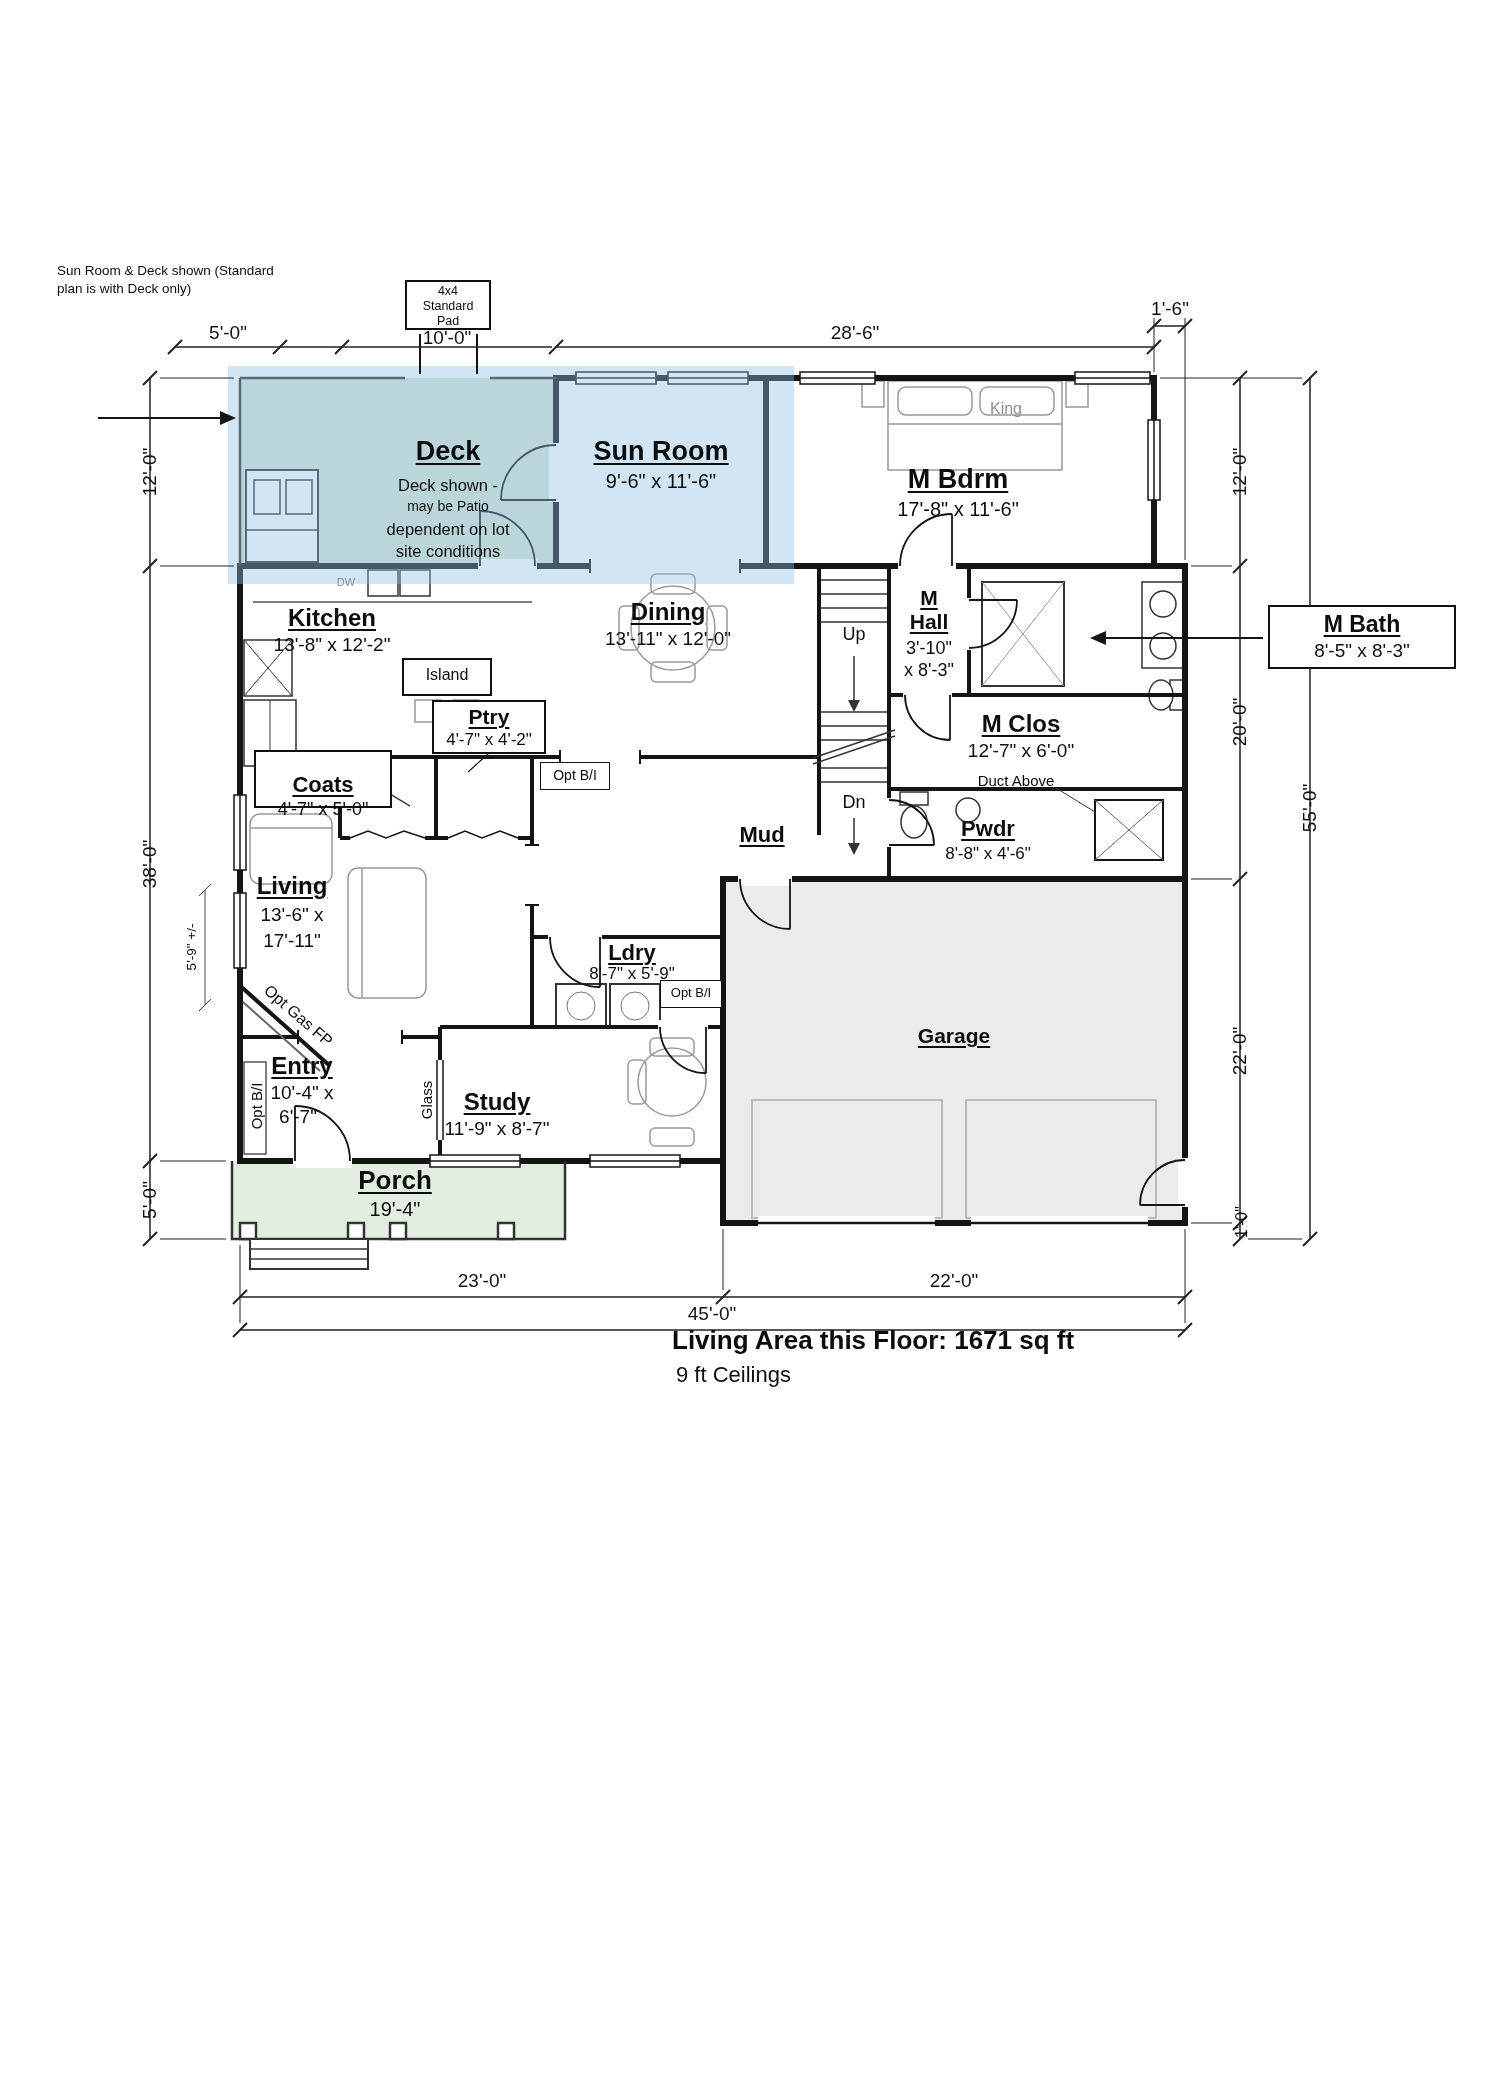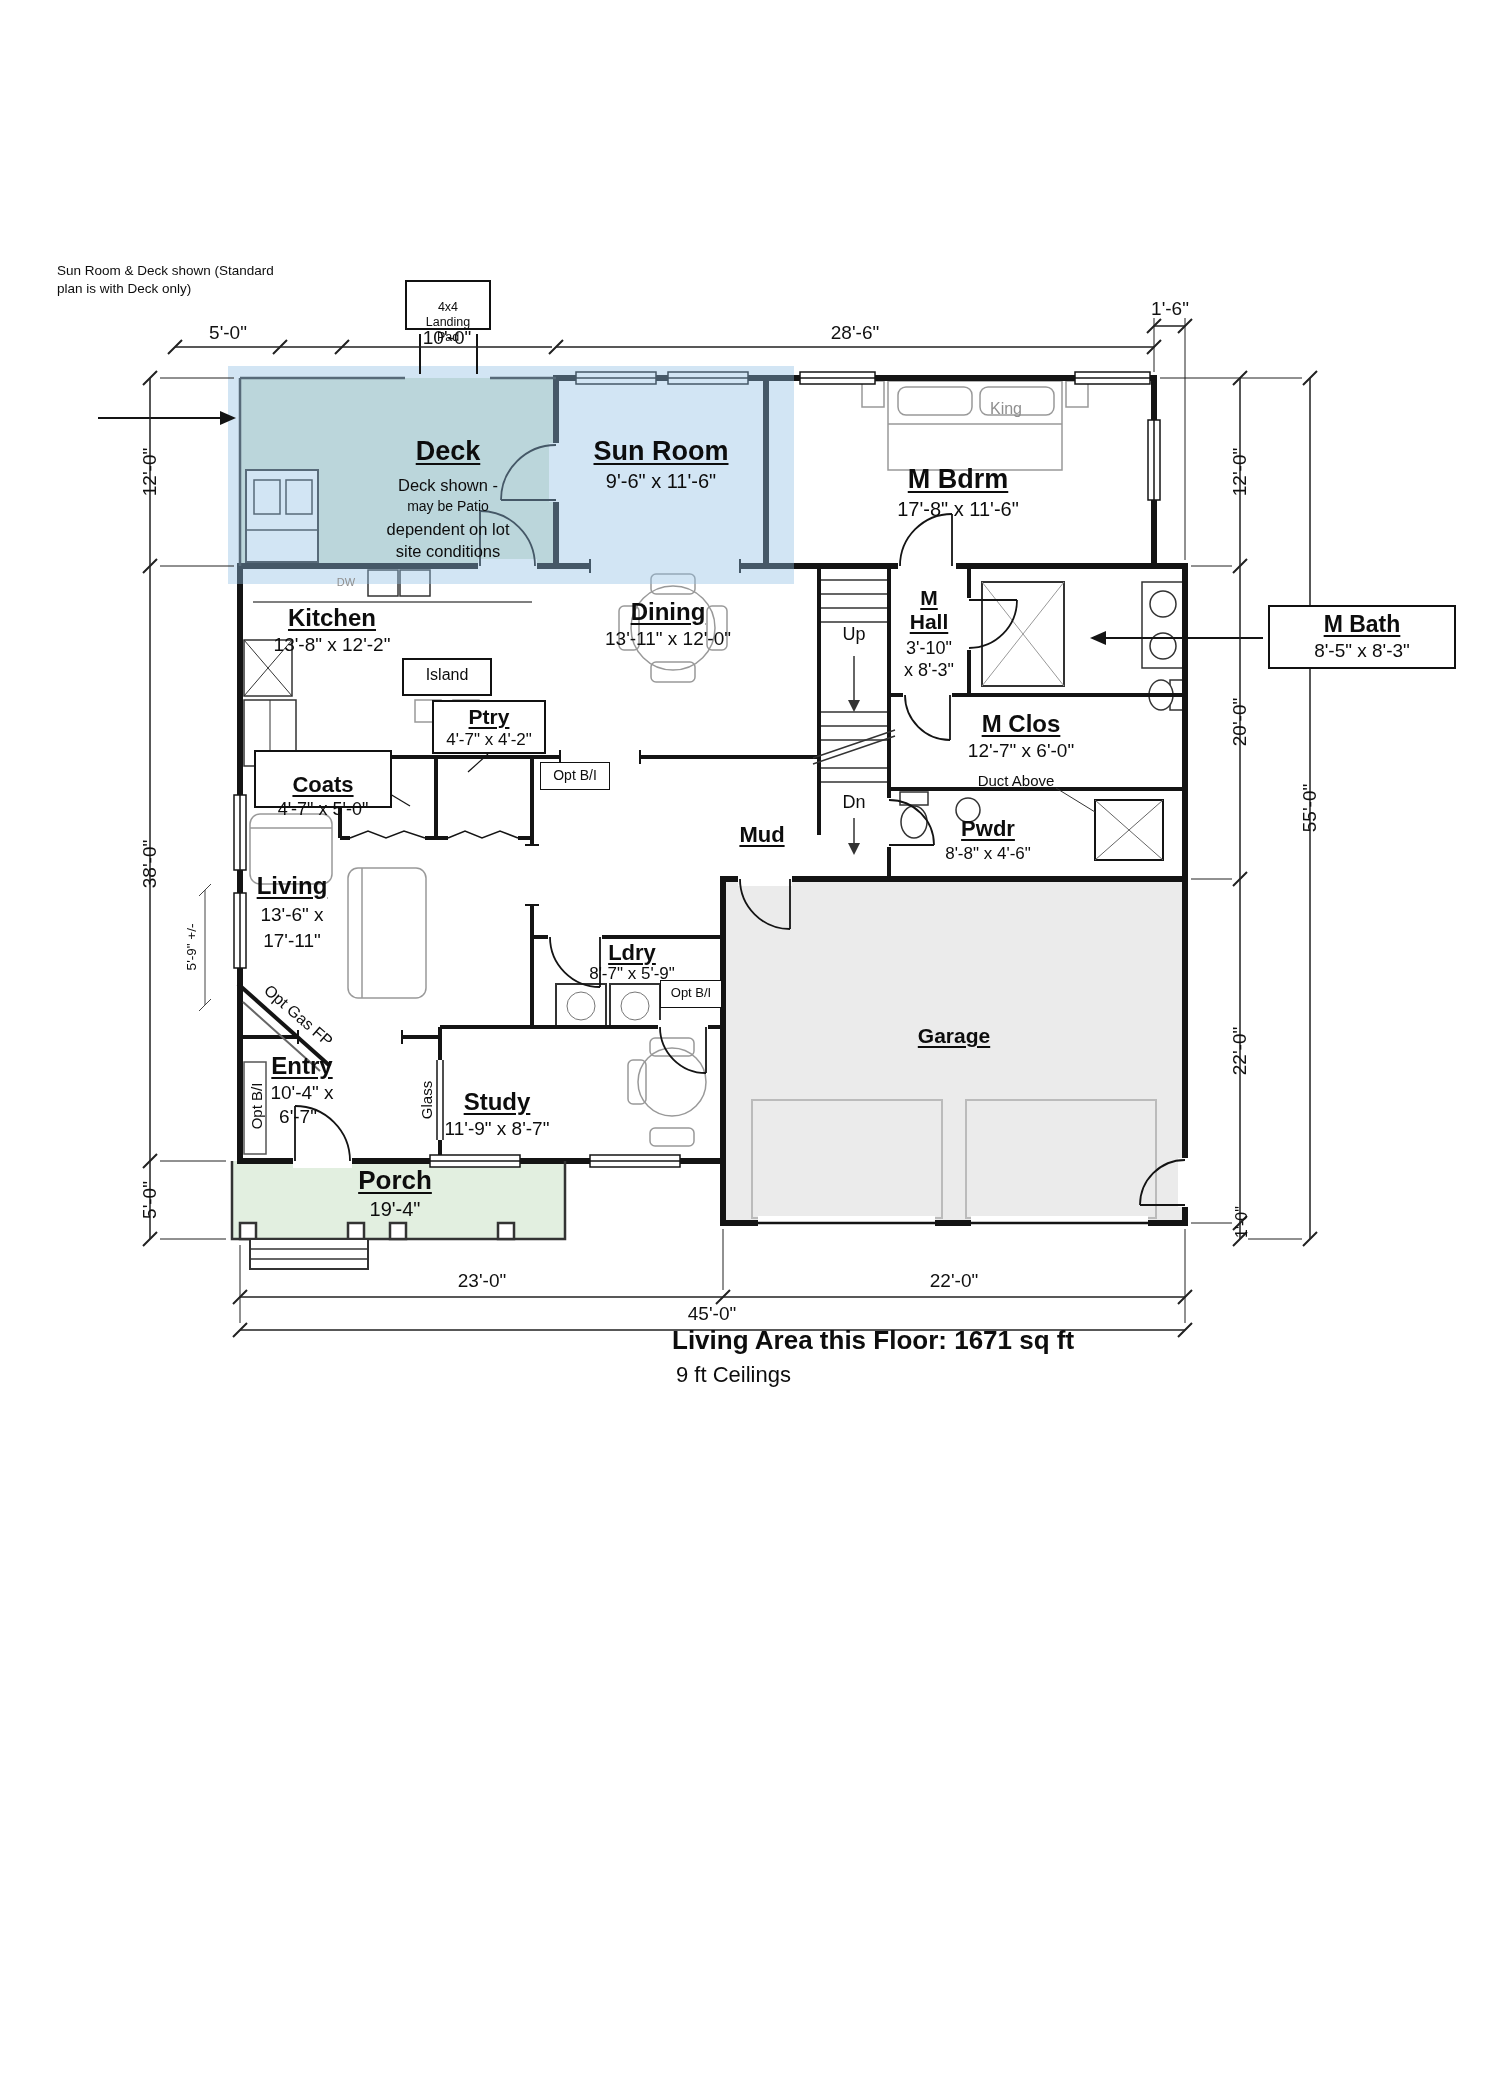--- a/index.html
+++ b/index.html
@@ -349,23 +349,23 @@
       M 1303 385 L 1317 371 M 1303 1246 L 1317 1232
       M 233 1304 L 247 1290 M 716 1304 L 730 1290 M 1178 1304 L 1192 1290
       M 233 1337 L 247 1323 M 1178 1337 L 1192 1323"></path>
   </g>
 </svg>
 
 
 <div class="lbl la note" style="left:57px;top:263px">Sun Room &amp; Deck shown (Standard</div>
 <div class="lbl la note" style="left:57px;top:281px">plan is with Deck only)</div>
 
-<div class="box" style="left:405px;top:280px;width:86px;height:50px;border-width:2.5px;font-size:12.5px;line-height:1.2;padding-top:18px">
+<div class="box" style="left:405px;top:280px;width:86px;height:50px;border-width:2.5px;font-size:12.5px;line-height:1.2;padding-top:2px">
   <div>4x4</div>
-  <div>Landing</div>
+  <div>Standard</div>
   <div>Pad</div>
 </div>
 
 <div class="lbl dim" style="left:228px;top:322px">5'-0"</div>
 <div class="lbl dim" style="left:447px;top:327px">10'-0"</div>
 <div class="lbl dim" style="left:855px;top:322px">28'-6"</div>
 <div class="lbl dim" style="left:1170px;top:298px">1'-6"</div>
 <div class="lbl dim rot" style="left:150px;top:472px">12'-0"</div>
 <div class="lbl dim rot" style="left:150px;top:864px">38'-0"</div>
 <div class="lbl dim rot" style="left:150px;top:1200px">5'-0"</div>

